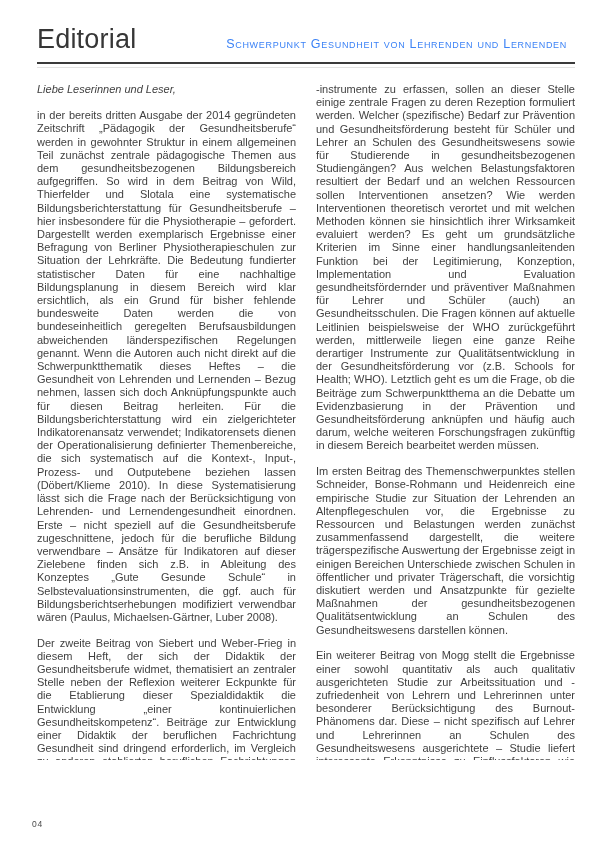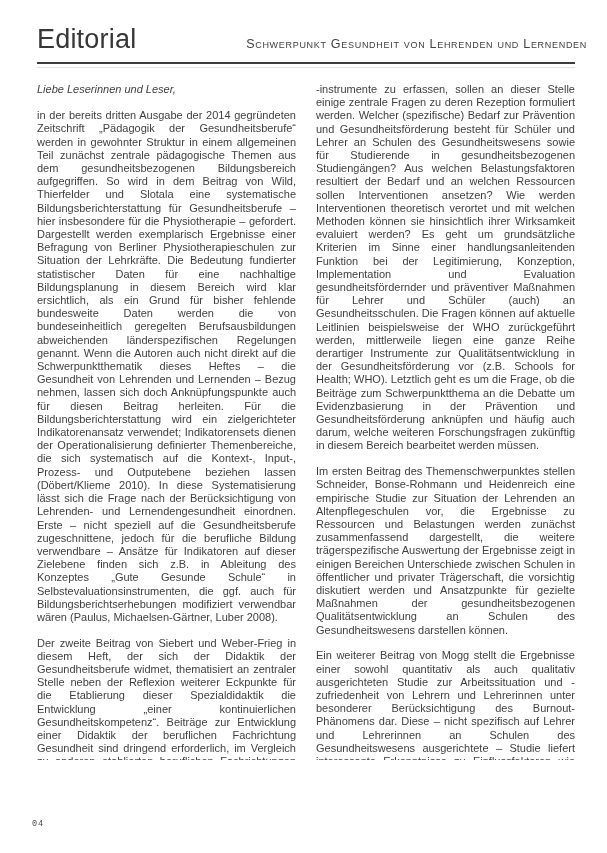--- a/index.html
+++ b/index.html
@@ -10,34 +10,34 @@
     background: #ffffff;
     overflow: hidden;
     font-family: "Liberation Sans", sans-serif;
     color: #3f3f3f;
     box-sizing: border-box;
   }
   .header {
     display: flex;
     align-items: flex-end;
     justify-content: space-between;
-    padding: 26px 20px 0 37px;
+    padding: 26px 40px 0 37px;
   }
   .page-title {
     font-size: 27px;
     font-weight: 400;
     color: #363636;
     line-height: 1;
     letter-spacing: 0.2px;
   }
   .subtitle {
     font-variant: small-caps;
     font-size: 12.5px;
     letter-spacing: 0.7px;
-    color: #404040;
+    color: #3b82f6;
     padding-bottom: 2px;
     white-space: nowrap;
   }
   .rule-wrap { padding: 9px 32px 0 37px; }
   .rule-dark { height: 0; border-top: 2px solid #3a3a3a; }
   .rule-light { height: 0; border-top: 1px solid #e2e2e2; margin-top: 3px; }
   .columns {
     display: flex;
     gap: 20px;
     padding: 15px 32px 0 37px;
@@ -60,21 +60,21 @@
     margin-bottom: 13px !important;
   }
   .footer {
     position: absolute;
     left: 32px;
     right: 27px;
     bottom: 24px;
     display: flex;
     justify-content: space-between;
     align-items: flex-start;
-    font-family: Liberation Mono, monospace;
+    font-family: Liberation Sans, sans-serif;
     font-size: 8.5px;
     letter-spacing: 0.8px;
     color: #4a4a4a;
     white-space: nowrap;
   }
   .footer .sep { padding: 0 7px; }
 </style>
 </head>
 <body>
 

